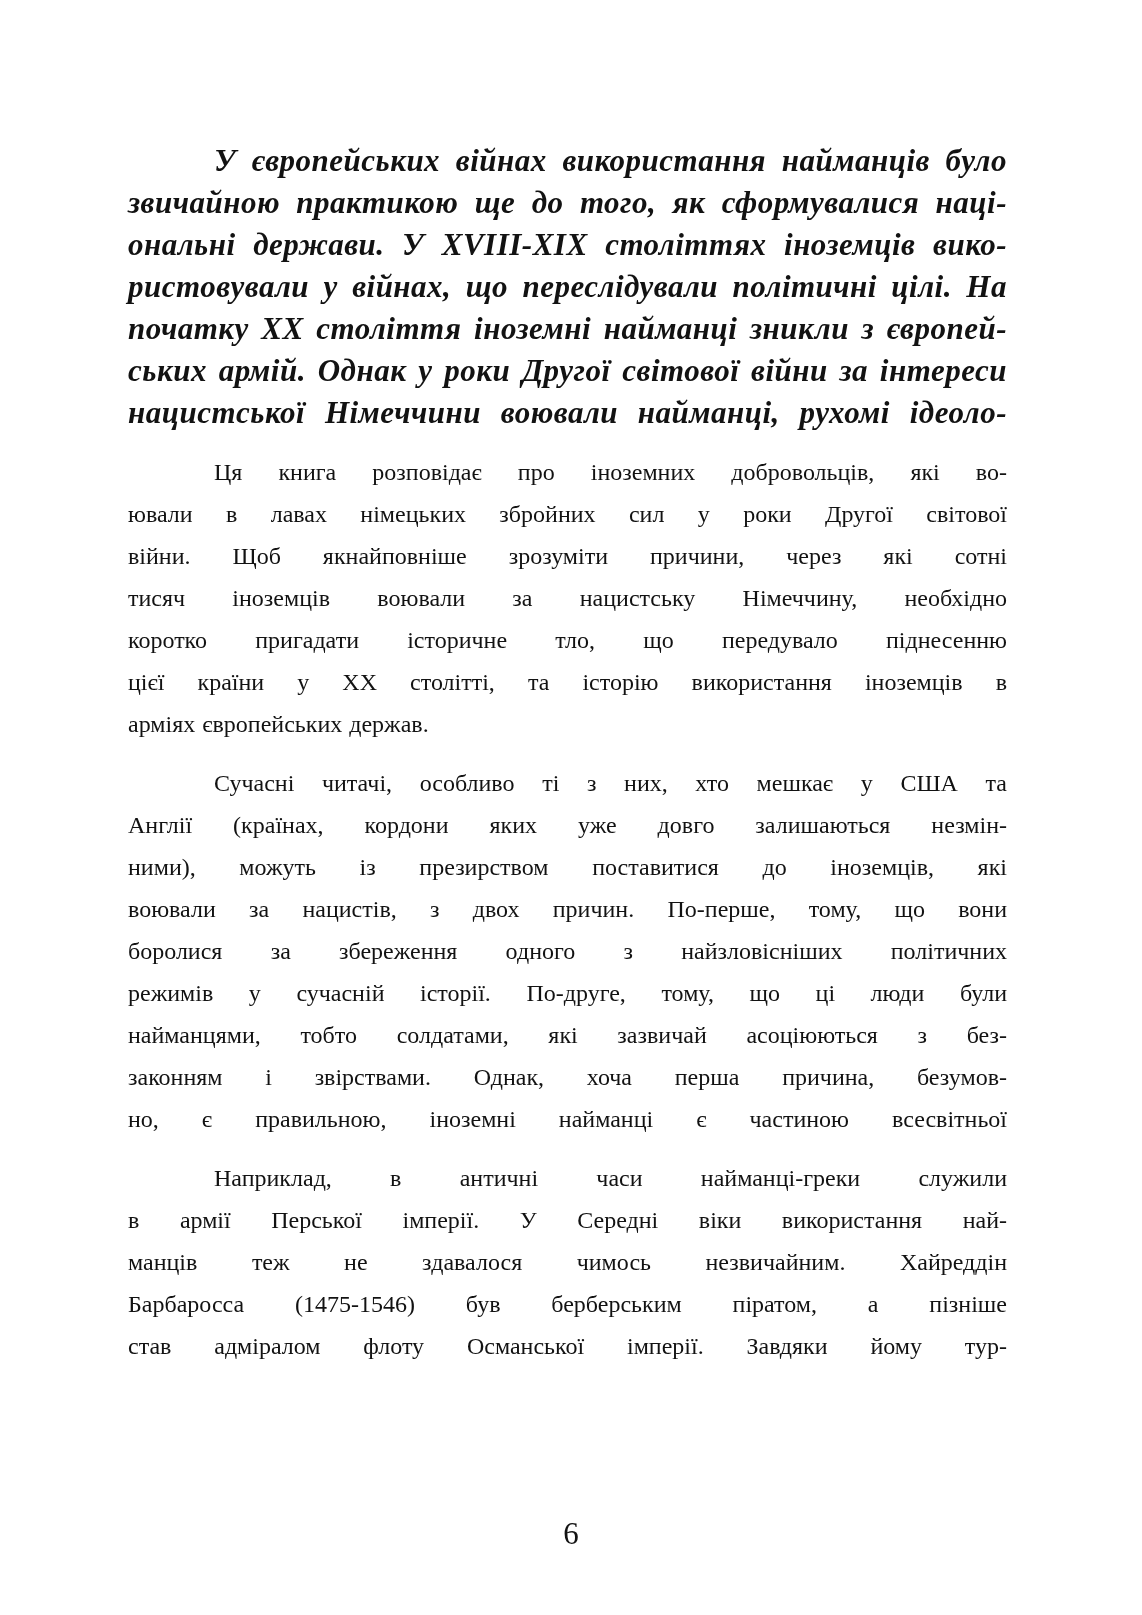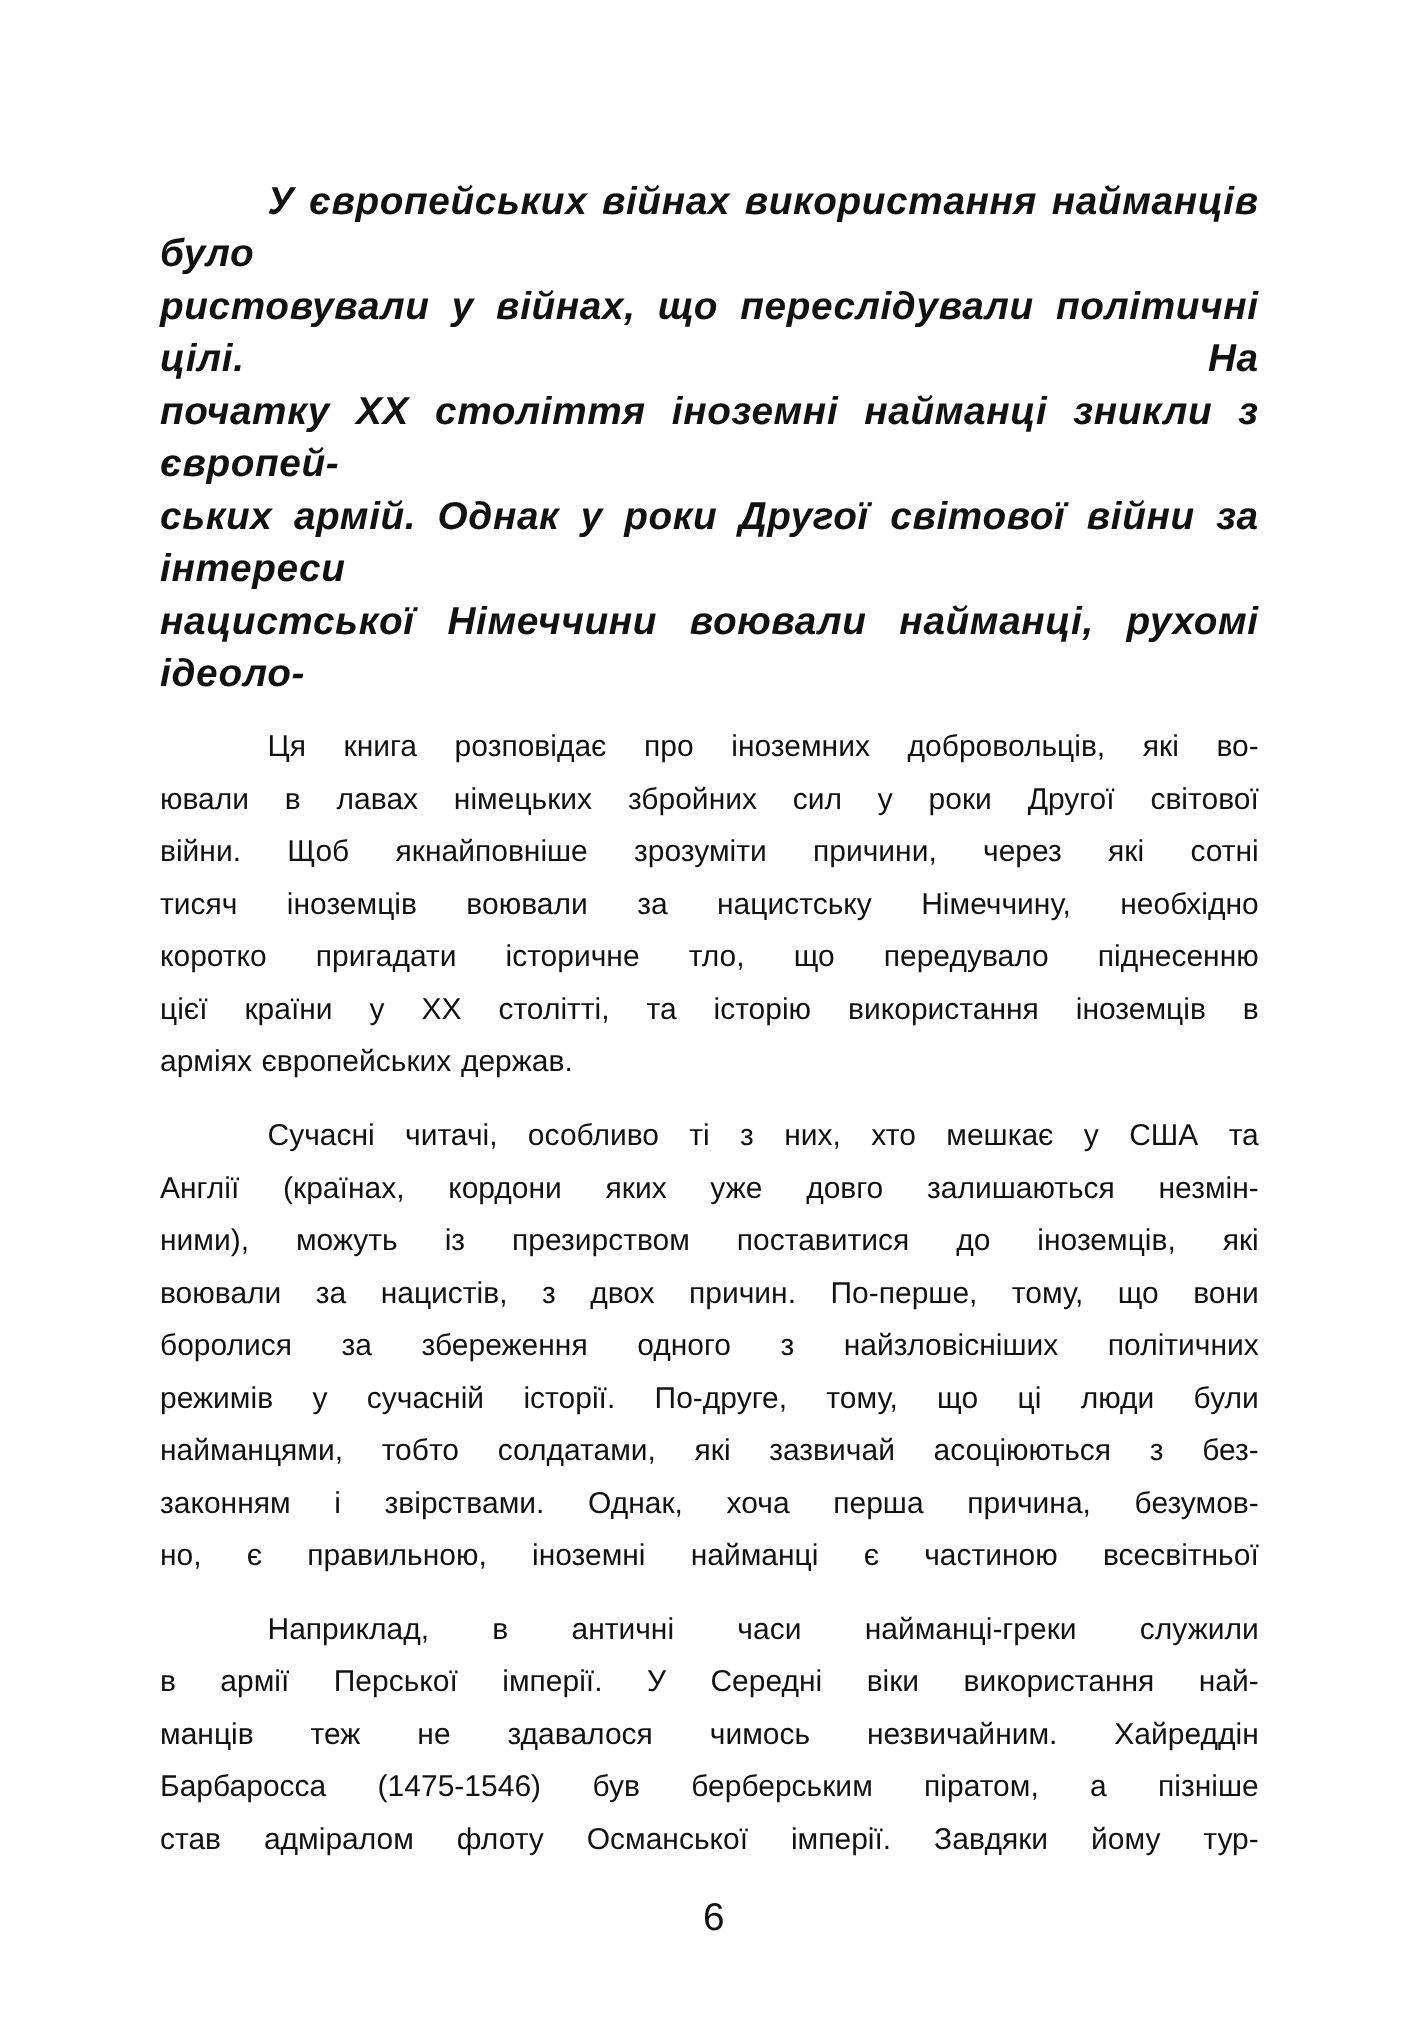--- a/index.html
+++ b/index.html
@@ -8,21 +8,21 @@
     padding: 0;
     background: #ffffff;
   }
   .page {
     position: relative;
     width: 1142px;
     height: 1615px;
     margin: 0 auto;
     background: #ffffff;
     color: #121212;
-    font-family: Liberation Sans, sans-serif;
+    font-family: Liberation Serif, serif;
     overflow: hidden;
   }
   .text-block {
     position: absolute;
     left: 128px;
     top: 140px;
     width: 879px;
   }
   .para {
     margin: 0 0 17px 0;
@@ -59,20 +59,22 @@
     color: #121212;
   }
 </style>
 </head>
 <body>
 
 <div class="page">
   <div class="text-block">
       <div class="para lead">
         <div class="line first">У європейських війнах використання найманців було</div>
+        <div class="line">звичайною практикою ще до того, як сформувалися наці-</div>
+        <div class="line">ональні держави. У XVIII-XIX століттях іноземців вико-</div>
         <div class="line">ристовували у війнах, що переслідували політичні цілі. На</div>
         <div class="line">початку XX століття іноземні найманці зникли з європей-</div>
         <div class="line">ських армій. Однак у роки Другої світової війни за інтереси</div>
         <div class="line">нацистської Німеччини воювали найманці, рухомі ідеоло-</div>
       </div>
       <div class="para body">
         <div class="line first">Ця книга розповідає про іноземних добровольців, які во-</div>
         <div class="line">ювали в лавах німецьких збройних сил у роки Другої світової</div>
         <div class="line">війни. Щоб якнайповніше зрозуміти причини, через які сотні</div>
         <div class="line">тисяч іноземців воювали за нацистську Німеччину, необхідно</div>

